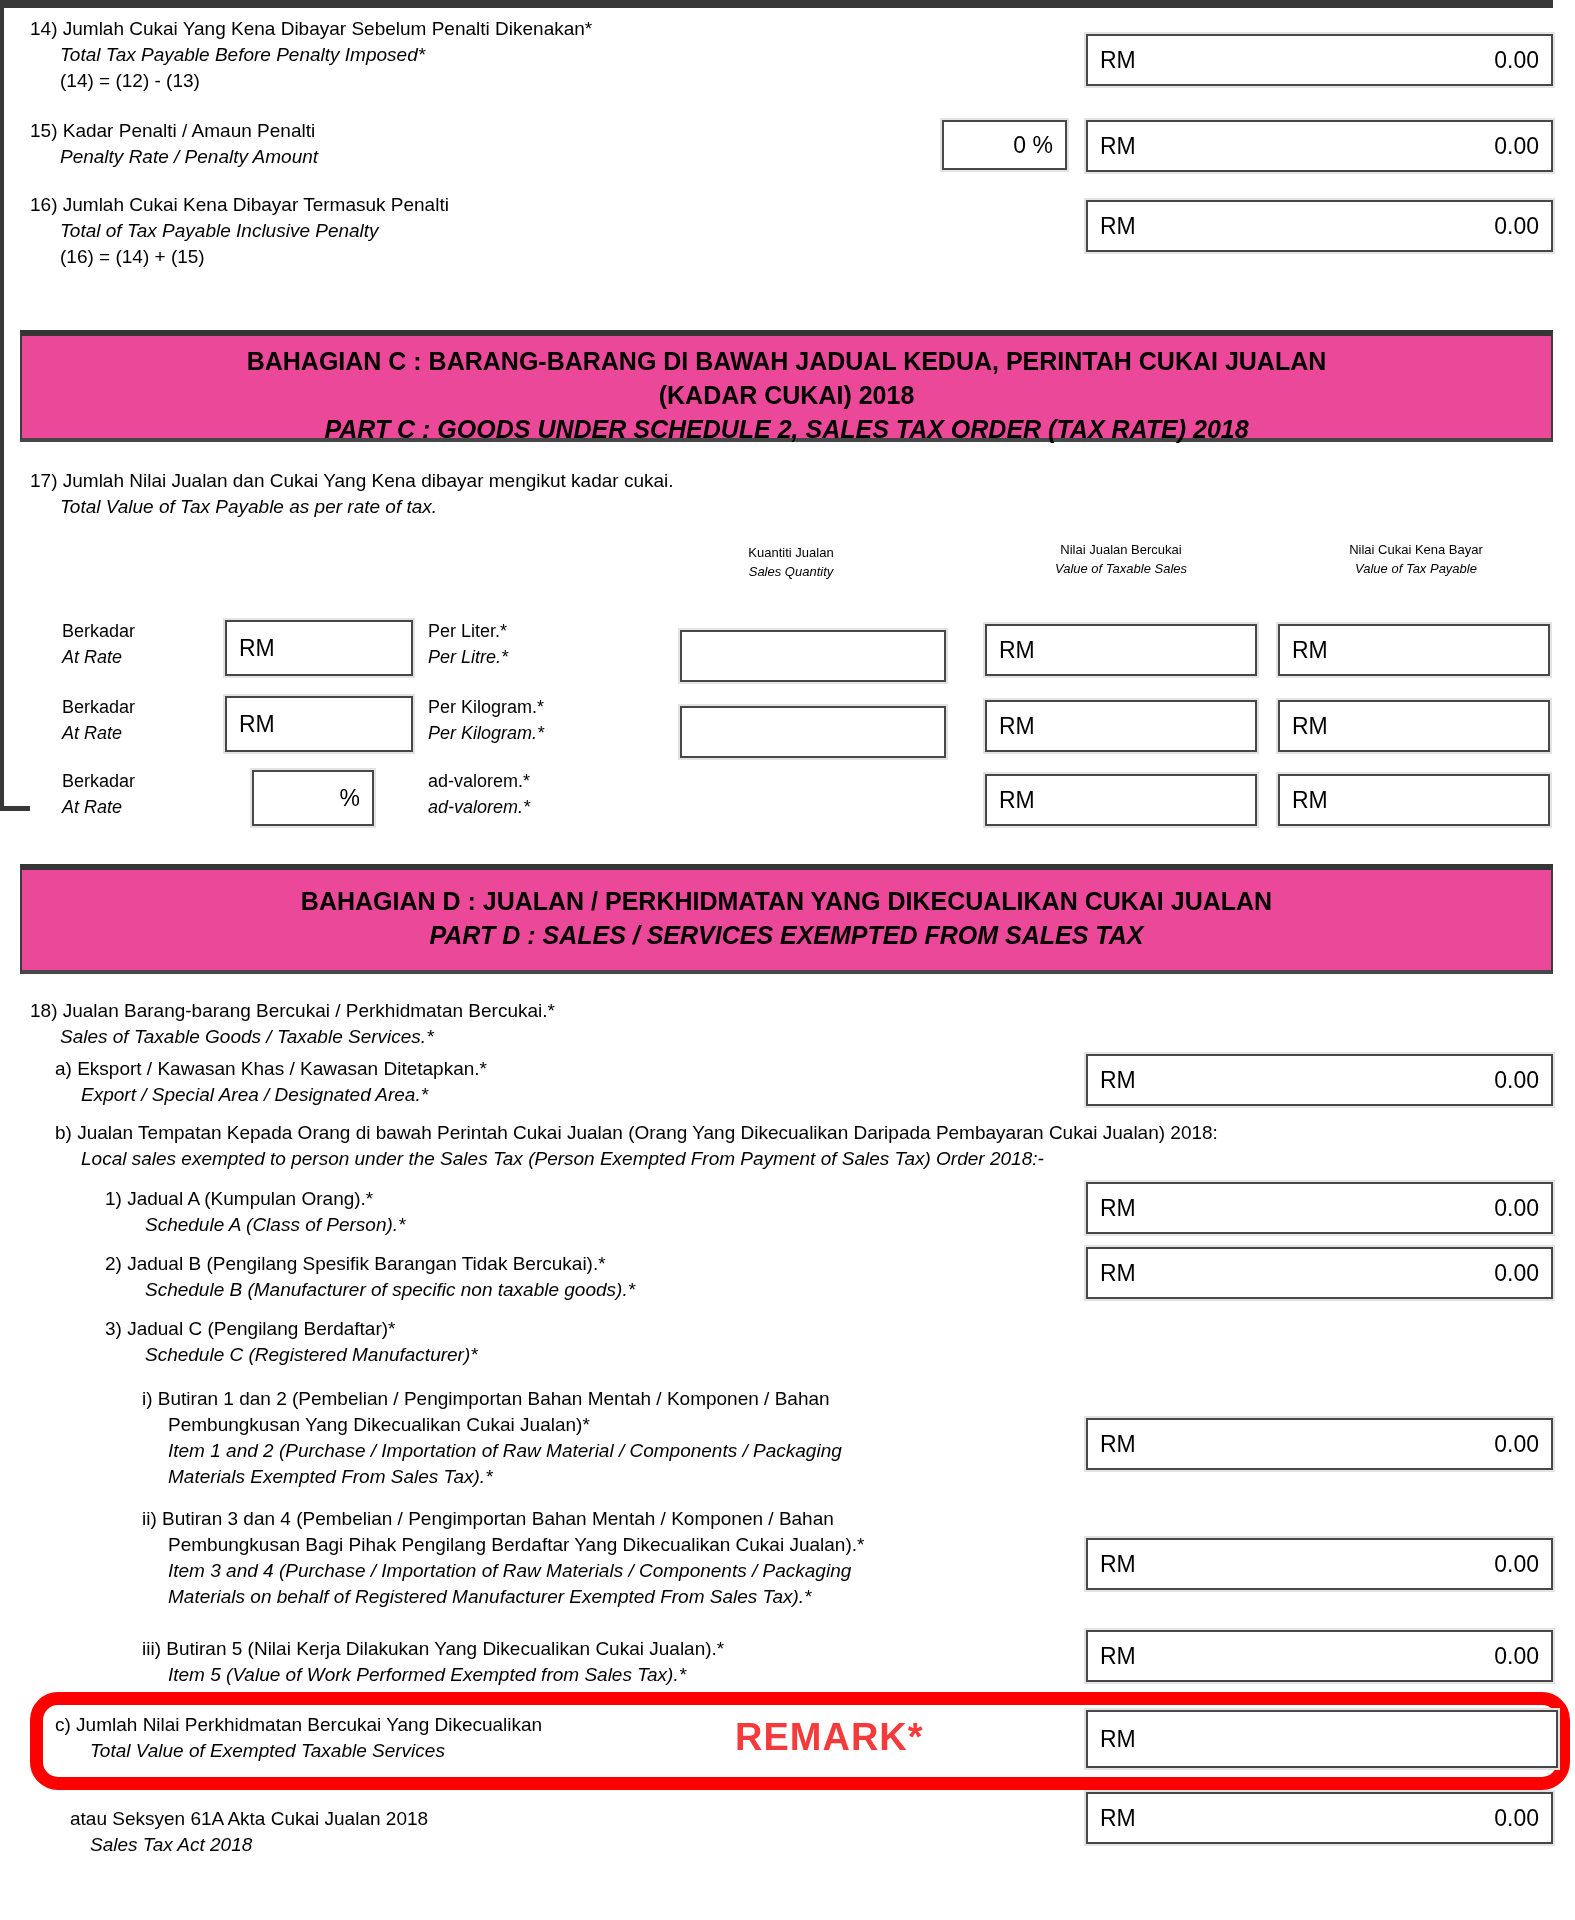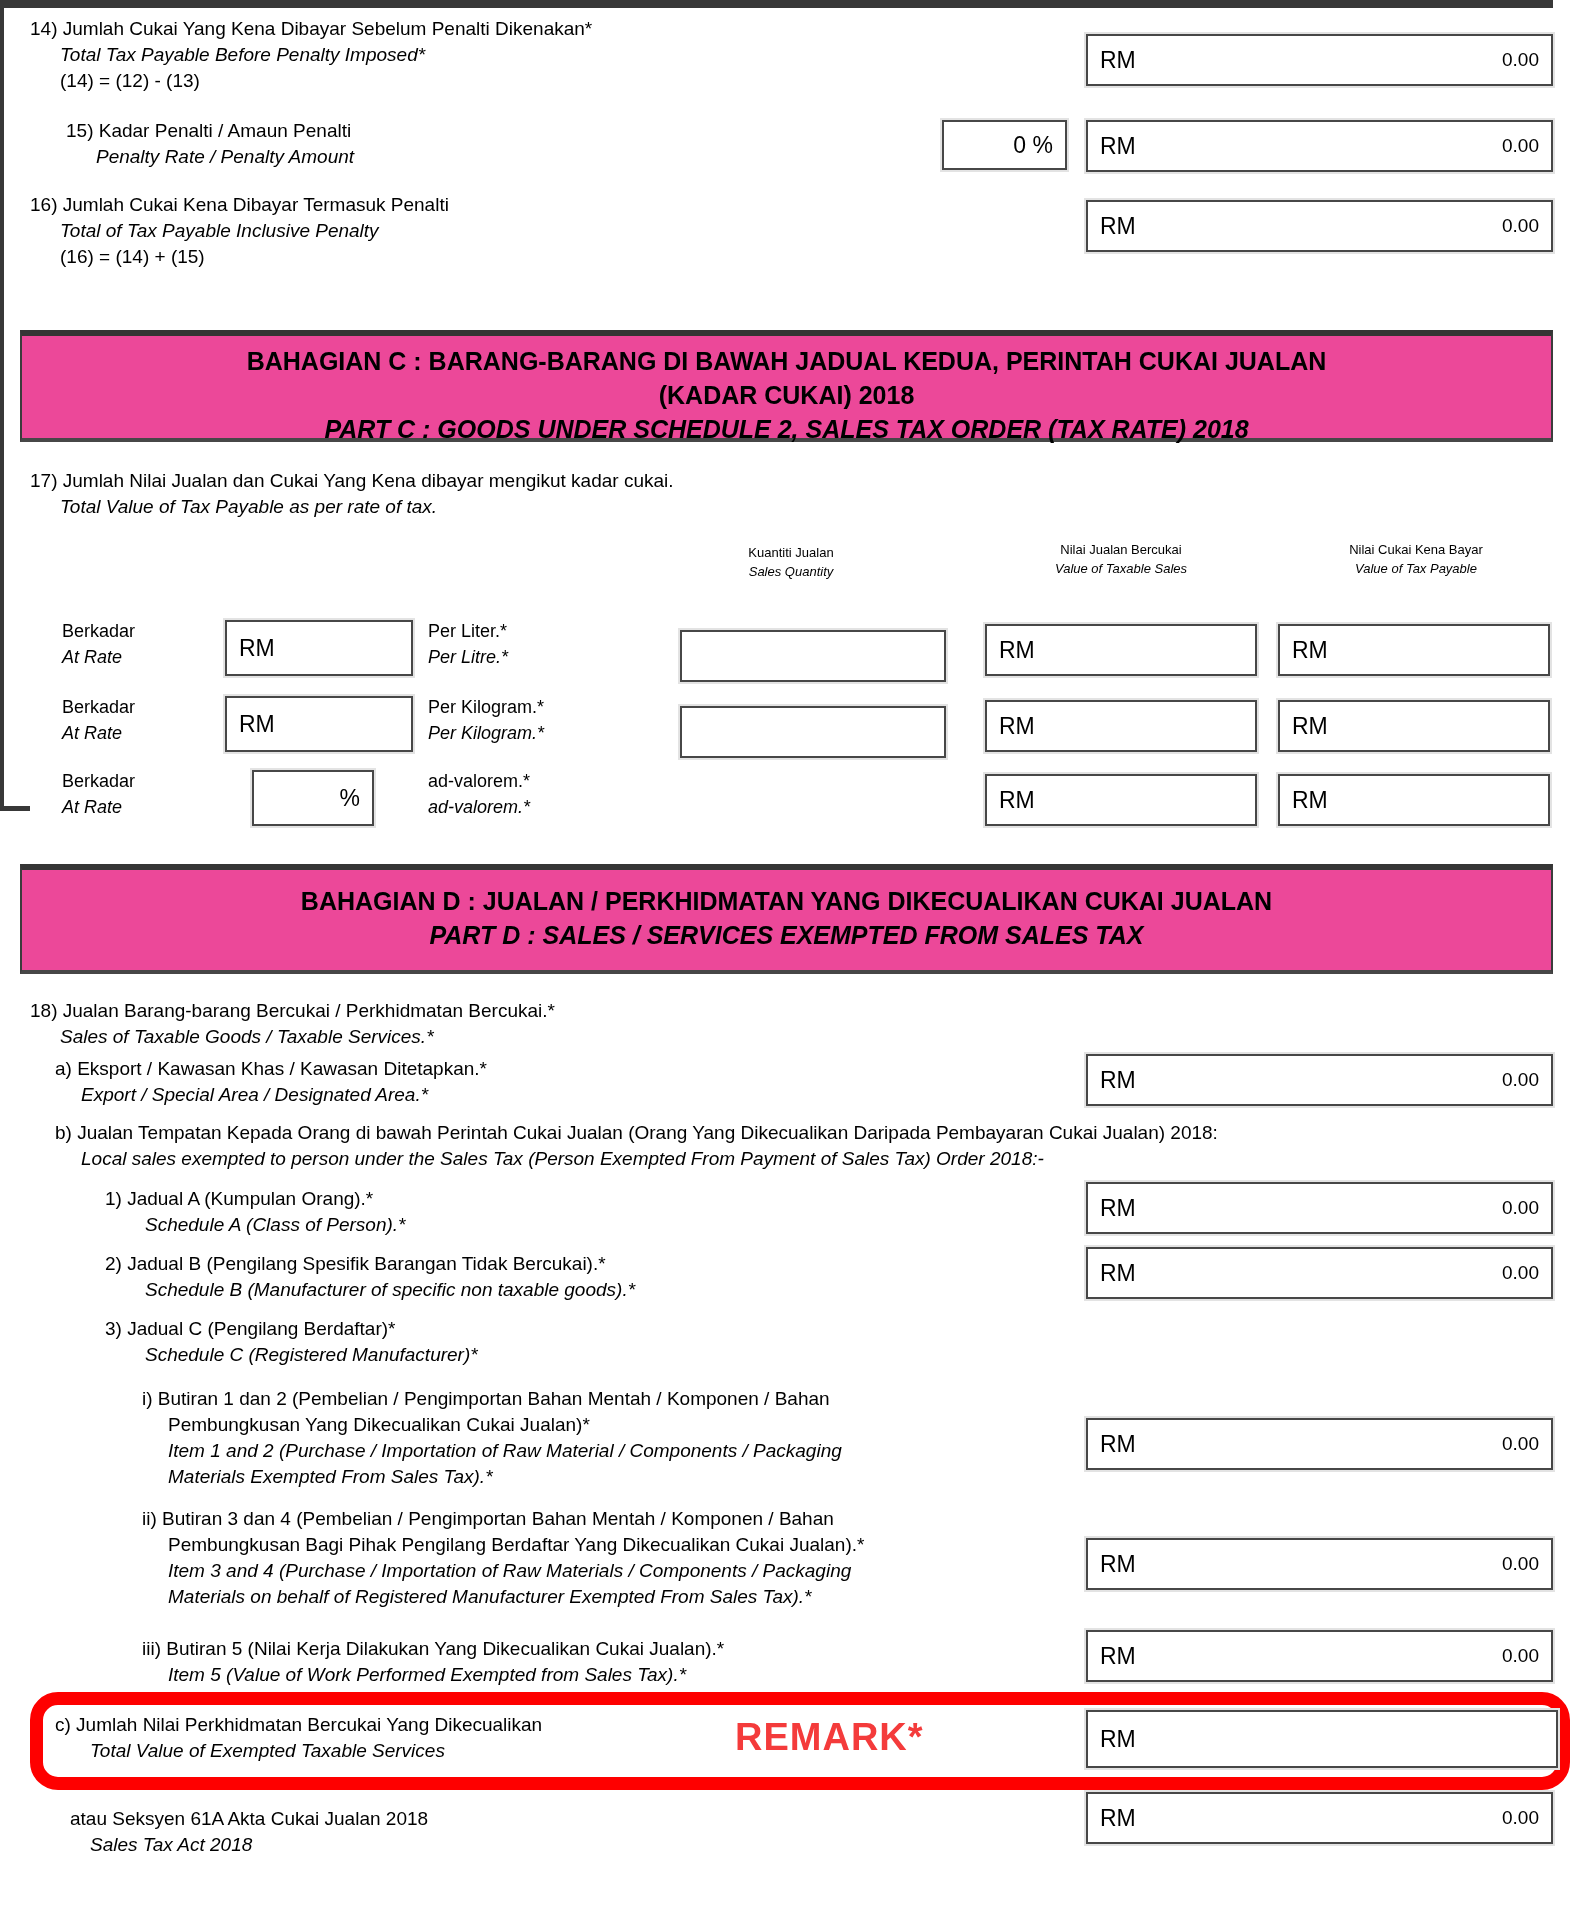--- a/index.html
+++ b/index.html
@@ -15,21 +15,21 @@
   .ind35 { margin-left:35px; }
   .ind40 { margin-left:40px; }
   .ind15 { margin-left:15px; }
   .bx {
     position:absolute; background:#fff; border:2px solid #474747;
     box-sizing:border-box; display:flex; align-items:center;
     justify-content:space-between; padding:0 12px; font-size:23px;
     box-shadow: 0 0 0 2px #e3e3e3;
   }
   .bx .cur { font-size:23px; }
-  .bx .amt { font-size:19px; }
+  .bx .amt { font-size:23px; }
   .ratebx { justify-content:flex-start; }
   .pctbx  { justify-content:flex-end; }
   .bluebox {
     position:absolute; background:#ec4899; border:2px solid #3c3c3c;
     border-top:6px solid #353535; border-bottom:4px solid #474747;
     box-sizing:border-box; text-align:center; font-weight:bold;
     font-size:25px; line-height:34px; padding-top:8px;
   }
   .colhead { position:absolute; text-align:center; font-size:13px; line-height:19px; }
   .bar { position:absolute; background:#383838; }
@@ -51,21 +51,21 @@
   <div class="t" style="left:30px;top:16px;">
     <div>14) Jumlah Cukai Yang Kena Dibayar Sebelum Penalti Dikenakan*</div>
     <div class="it ind30">Total Tax Payable Before Penalty Imposed*</div>
     <div class="ind30">(14) = (12) - (13)</div>
   </div>
   <div class="bx" style="left:1086px;top:34px;width:467px;height:52px;">
     <span class="cur">RM</span>
     <span class="amt">0.00</span>
   </div>
 
-  <div class="t" style="left:30px;top:118px;margin-left:36px;">
+  <div class="t" style="left:30px;top:118px;">
     <div>15) Kadar Penalti / Amaun Penalti</div>
     <div class="it ind30">Penalty Rate / Penalty Amount</div>
   </div>
   <div class="bx pctbx" style="left:942px;top:120px;width:125px;height:50px;">
     <span>0 %</span>
   </div>
   <div class="bx" style="left:1086px;top:120px;width:467px;height:52px;">
     <span class="cur">RM</span>
     <span class="amt">0.00</span>
   </div>

